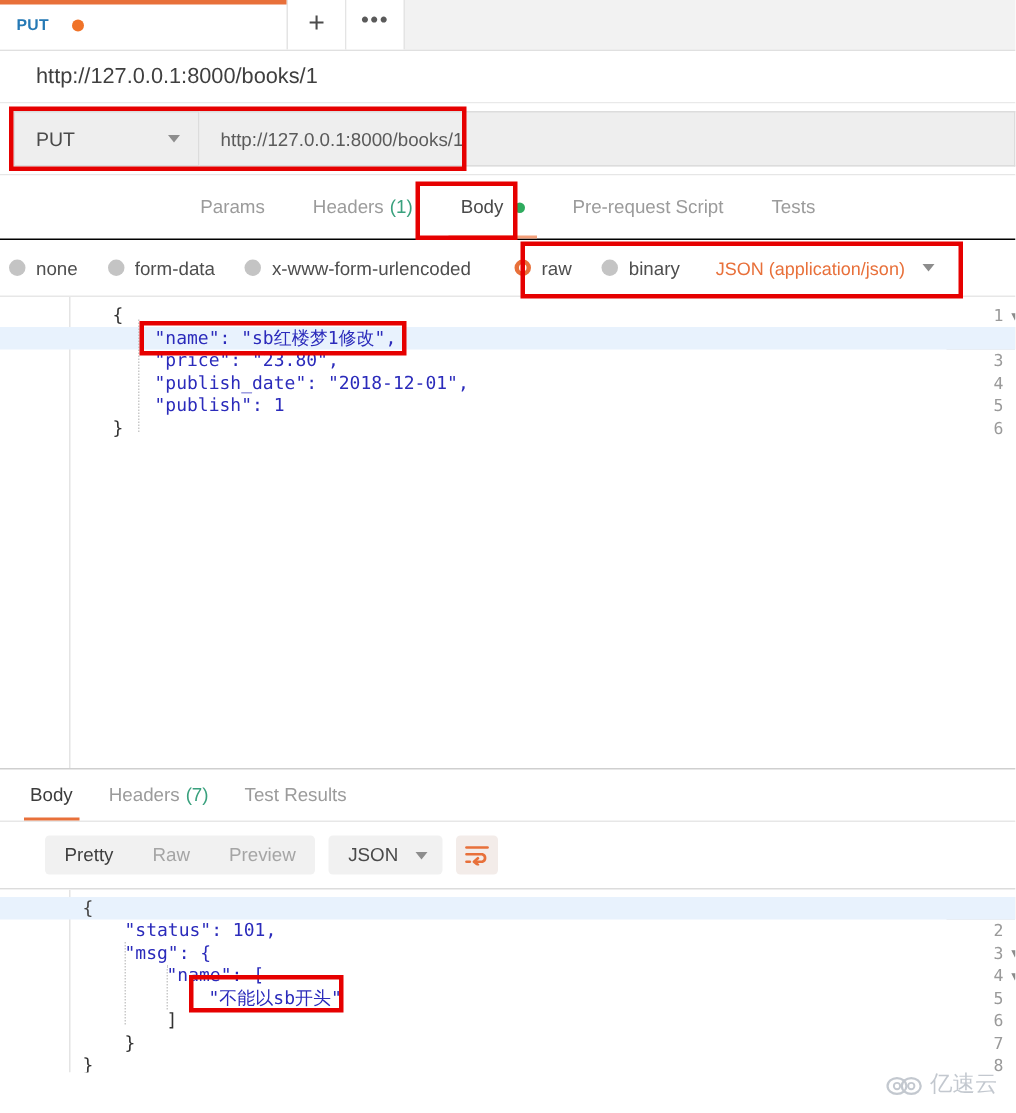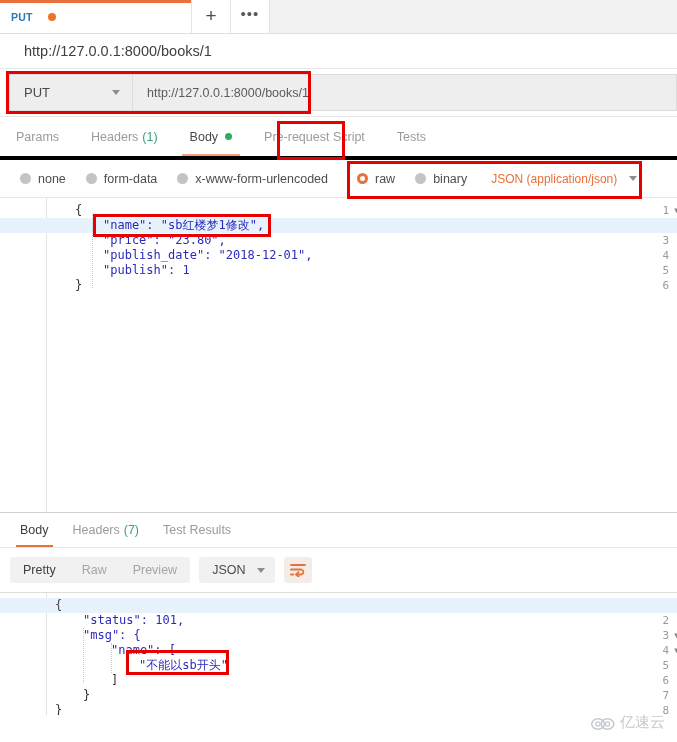--- a/index.html
+++ b/index.html
@@ -142,22 +142,23 @@
   }
 
   
   .req-tabs {
     position: relative;
     height: 43px;
     background: #ffffff;
     display: flex;
     align-items: center;
     padding-left: 0;
-    border-bottom: 4px solid #000000;
-    box-sizing: border-box;
+    border-bottom: 1px solid #000000;
+    box-sizing: border-box;
+    justify-content: center;
   }
   .rtab {
     font-size: 12.5px;
     color: #9b9b9b;
     padding: 0 16px;
     height: 100%;
     display: flex;
     align-items: center;
     position: relative;
     white-space: nowrap;
@@ -178,21 +179,21 @@
     margin-left: 7px;
   }
 
   
   .bodytype-row {
     position: relative;
     height: 38px;
     background: #ffffff;
     display: flex;
     align-items: center;
-    padding-left: 20px;
+    padding-left: 6px;
     border-bottom: 1px solid #e7e7e7;
     box-sizing: border-box;
   }
   .radio-item {
     display: flex;
     align-items: center;
     margin-right: 20px;
     font-size: 12.5px;
     color: #4e4e4e;
     white-space: nowrap;
@@ -318,20 +319,21 @@
   }
   .resp-tab .count { color: #3aa17e; margin-left: 4px; }
 
   .resp-toolbar {
     height: 44px;
     background: #ffffff;
     display: flex;
     align-items: center;
     padding-left: 10px;
     box-sizing: border-box;
+    margin-left: 20px;
   }
   .seg-group {
     display: flex;
     background: #f1f1f1;
     border-radius: 3px;
     height: 26px;
     align-items: stretch;
     margin-right: 9px;
   }
   .seg {

